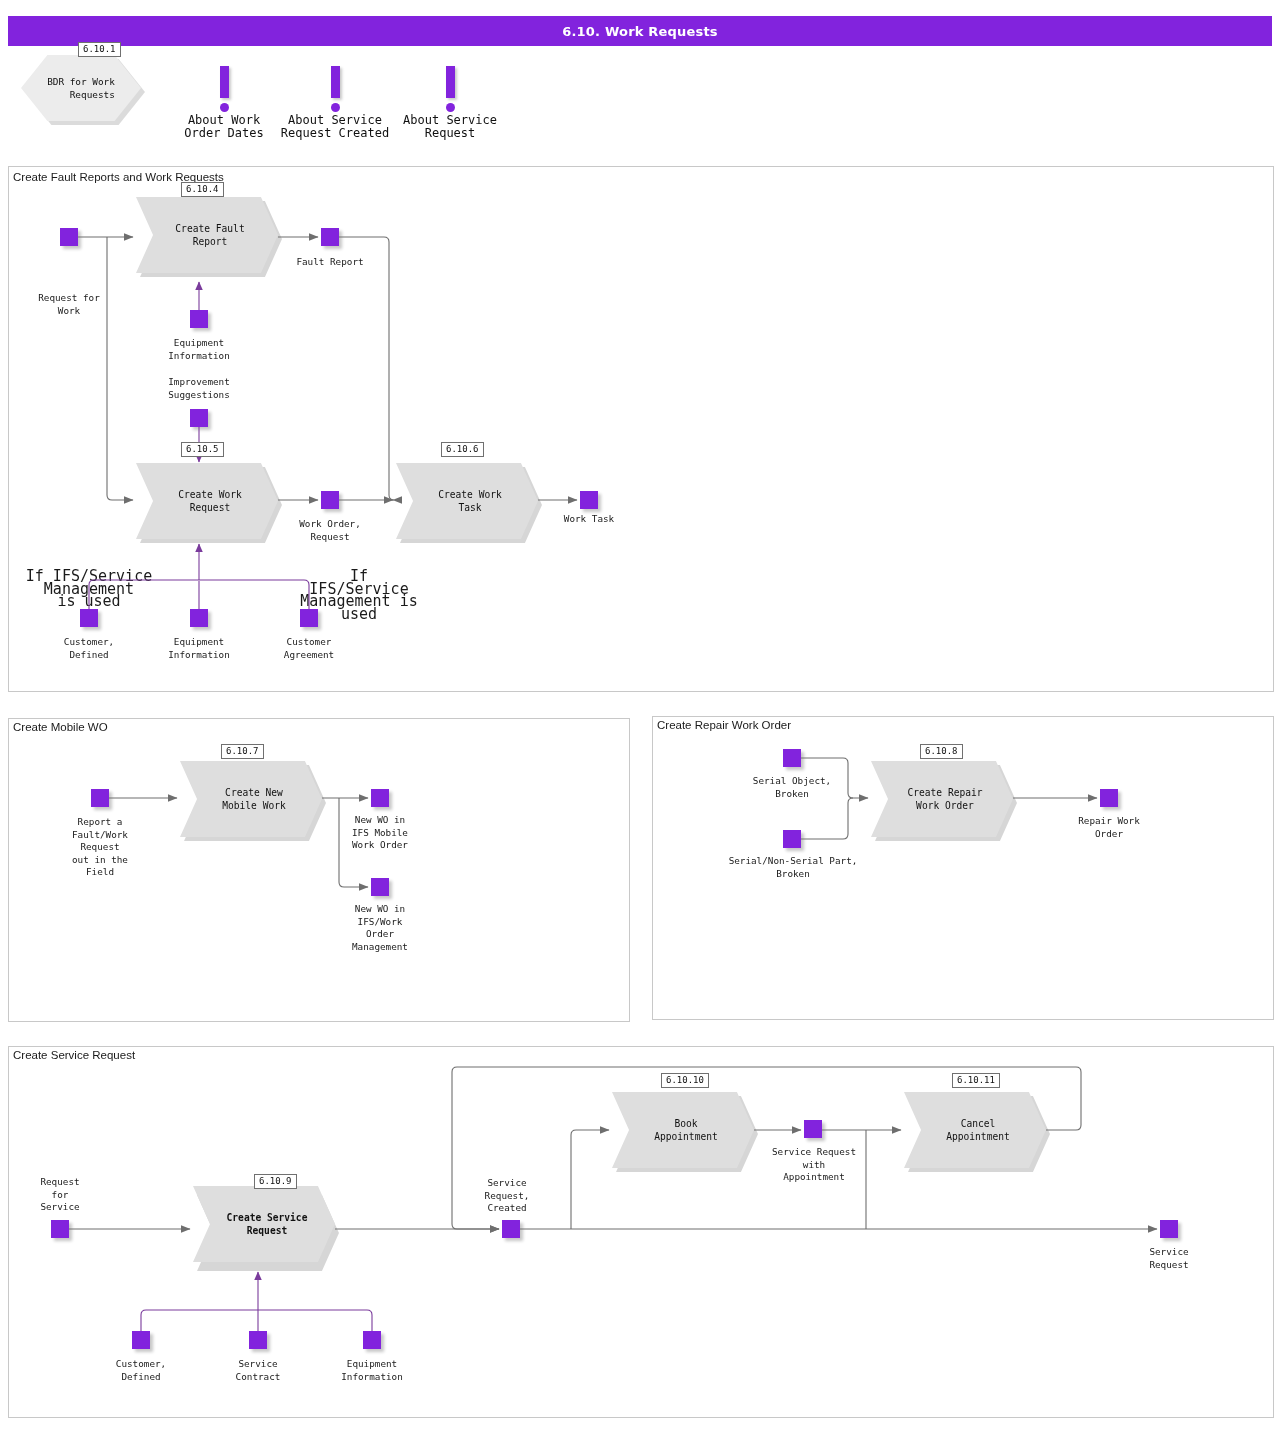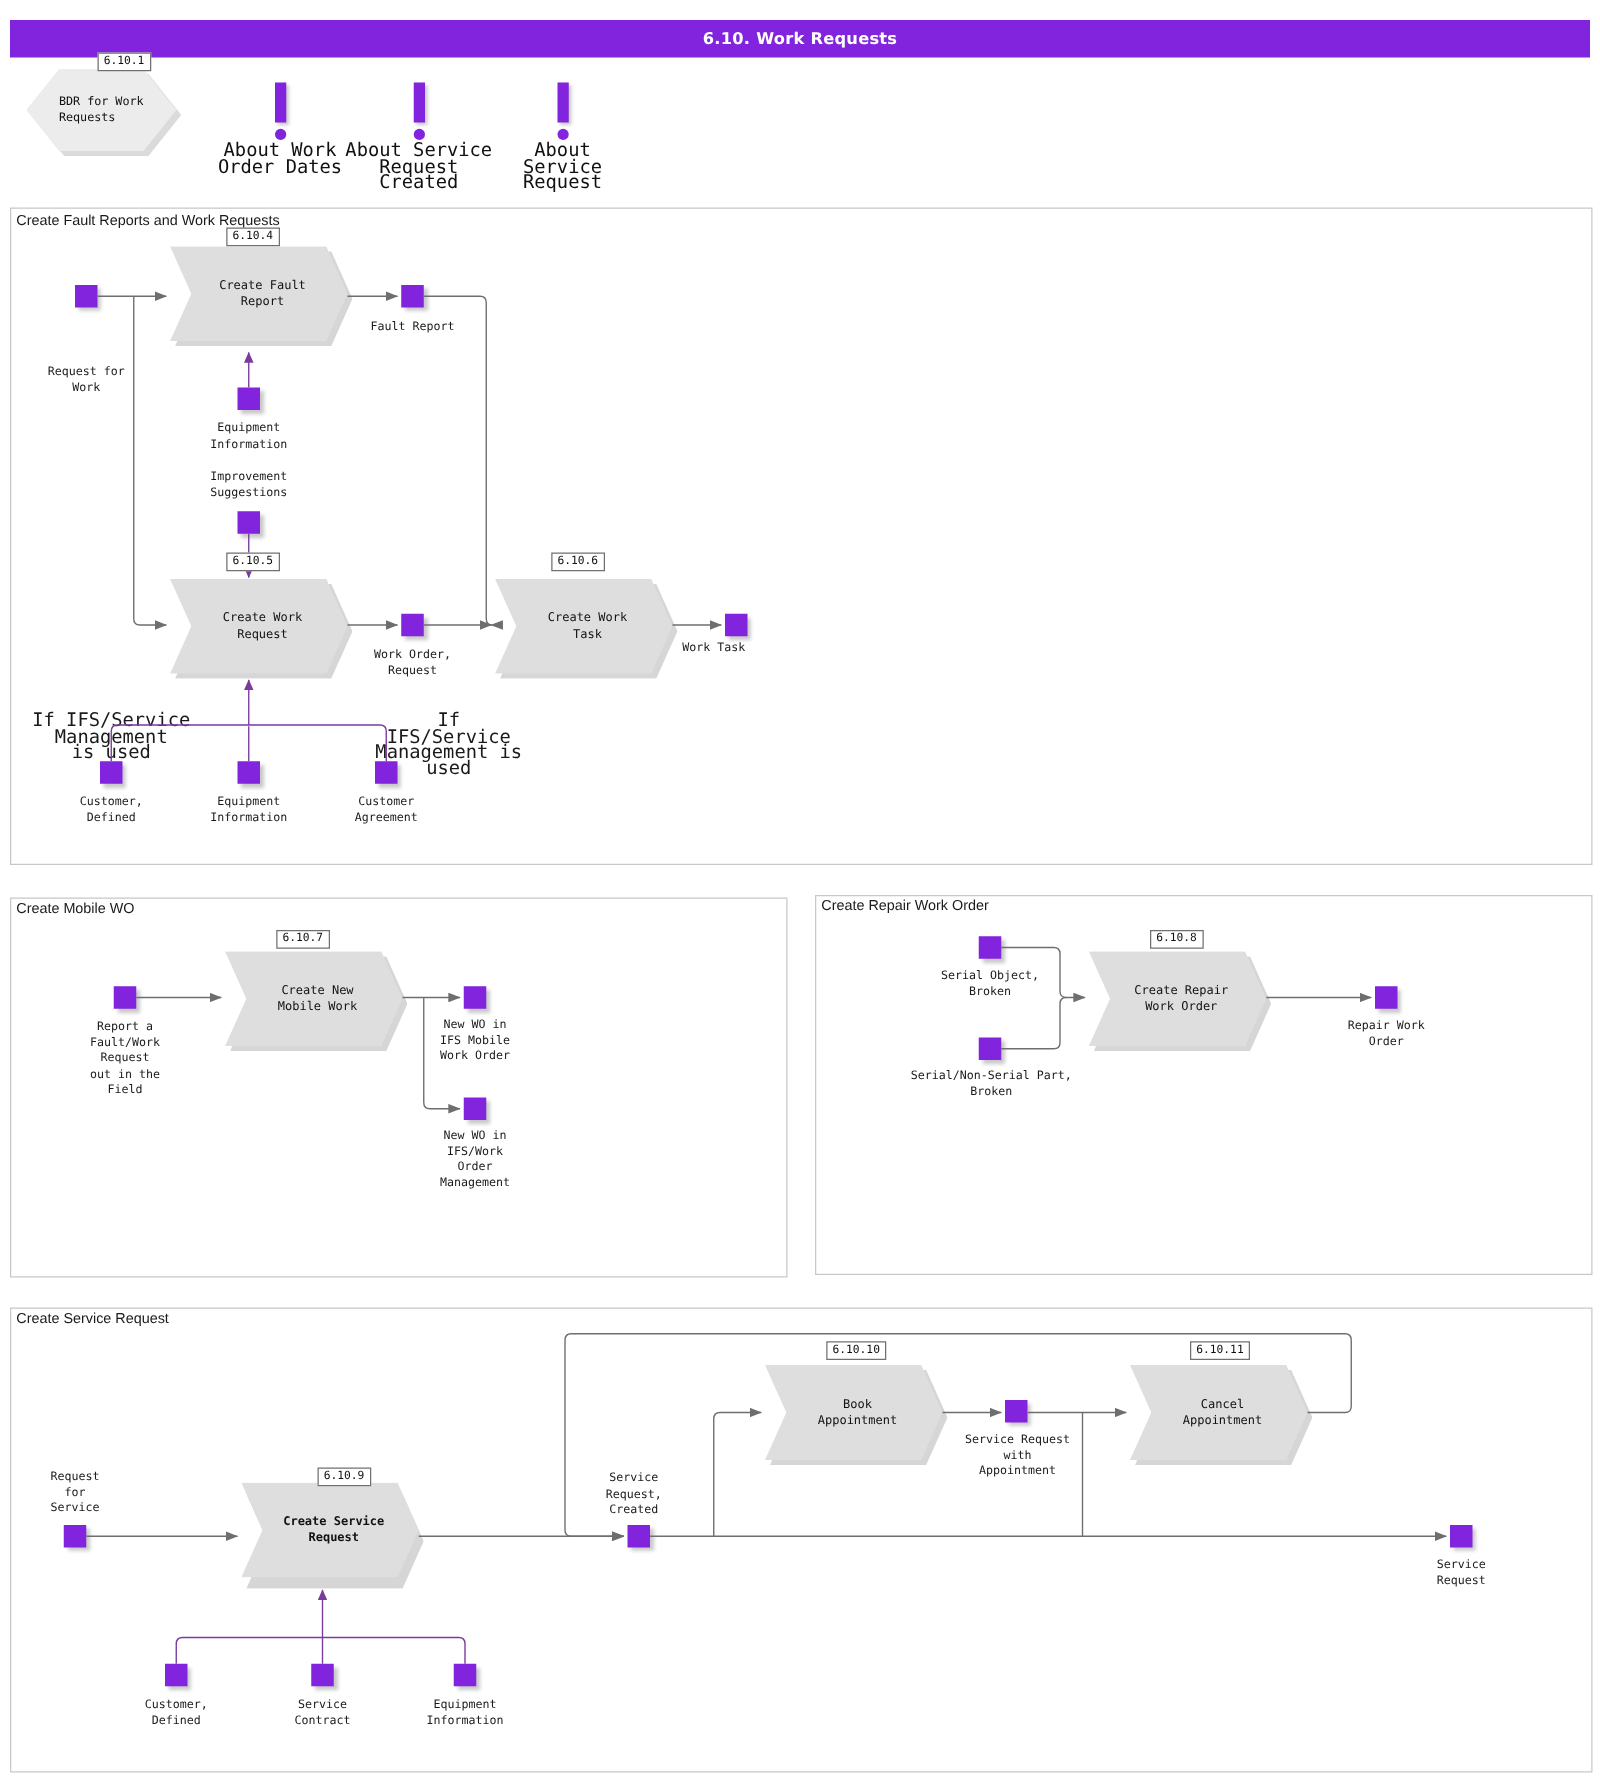--- a/index.html
+++ b/index.html
@@ -39,29 +39,29 @@
          font-family:"DejaVu Sans Mono",monospace;font-size:9px;color:#111;
          padding:1px 4px 1px 4px;line-height:11px;white-space:nowrap;z-index:6;}
 
   
   .hex{position:absolute;background:#ececec;
        clip-path:polygon(22% 0,78% 0,100% 50%,78% 100%,22% 100%,0 50%);
        display:flex;align-items:center;justify-content:center;}
   .hex-shadow{position:absolute;background:rgba(0,0,0,.14);
        clip-path:polygon(22% 0,78% 0,100% 50%,78% 100%,22% 100%,0 50%);}
   .hex-txt{font-family:"DejaVu Sans Mono",monospace;font-size:9.4px;color:#111;
-           text-align:left;line-height:13px;white-space:pre-line;}
+           text-align:right;line-height:13px;white-space:pre-line;}
 
   
   .bang-bar{position:absolute;width:9px;height:32px;background:#8223dd;
             box-shadow:2px 2px 3px rgba(0,0,0,.22);}
   .bang-dot{position:absolute;width:9px;height:9px;border-radius:50%;
             background:#8223dd;}
   .bang-txt{position:absolute;font-family:"DejaVu Sans Mono",monospace;
-            font-size:15px;color:#111;text-align:center;line-height:12.6px;
+            font-size:12px;color:#111;text-align:center;line-height:12.6px;
             white-space:pre-line;}
 
   
   .note{position:absolute;font-family:"DejaVu Sans Mono",monospace;
         font-size:15px;color:#1a1a1a;text-align:center;line-height:12.6px;
         white-space:pre-line;}
 
   
   svg.wires{position:absolute;left:0;top:0;width:1280px;height:1430px;
             pointer-events:none;overflow:visible;}
@@ -134,21 +134,21 @@
 Request</div>
 
 <div class="idtag" style="left:441px;top:442px;">6.10.6</div>
 <div class="proc-shadow" style="left:400px;top:467px;width:142px;height:76px;"></div>
 <div class="proc" style="left:396px;top:463px;width:142px;height:76px;">
   <span class="proc-txt">Create Work
 Task</span>
 </div>
 
 <div class="dobj" style="left:580px;top:491px;"></div>
-<div class="dlabel" style="left:521px;top:513px;width:100px;">Work Task</div>
+<div class="dlabel" style="left:539px;top:513px;width:100px;">Work Task</div>
 
 <div class="note" style="left:5px;top:570px;width:168px;">If IFS/Service
 Management
 is used</div>
 <div class="note" style="left:300px;top:570px;width:118px;">If IFS/Service
 Management is
 used</div>
 
 <div class="dobj" style="left:80px;top:609px;"></div>
 <div class="dlabel" style="left:39px;top:636px;width:100px;">Customer,

